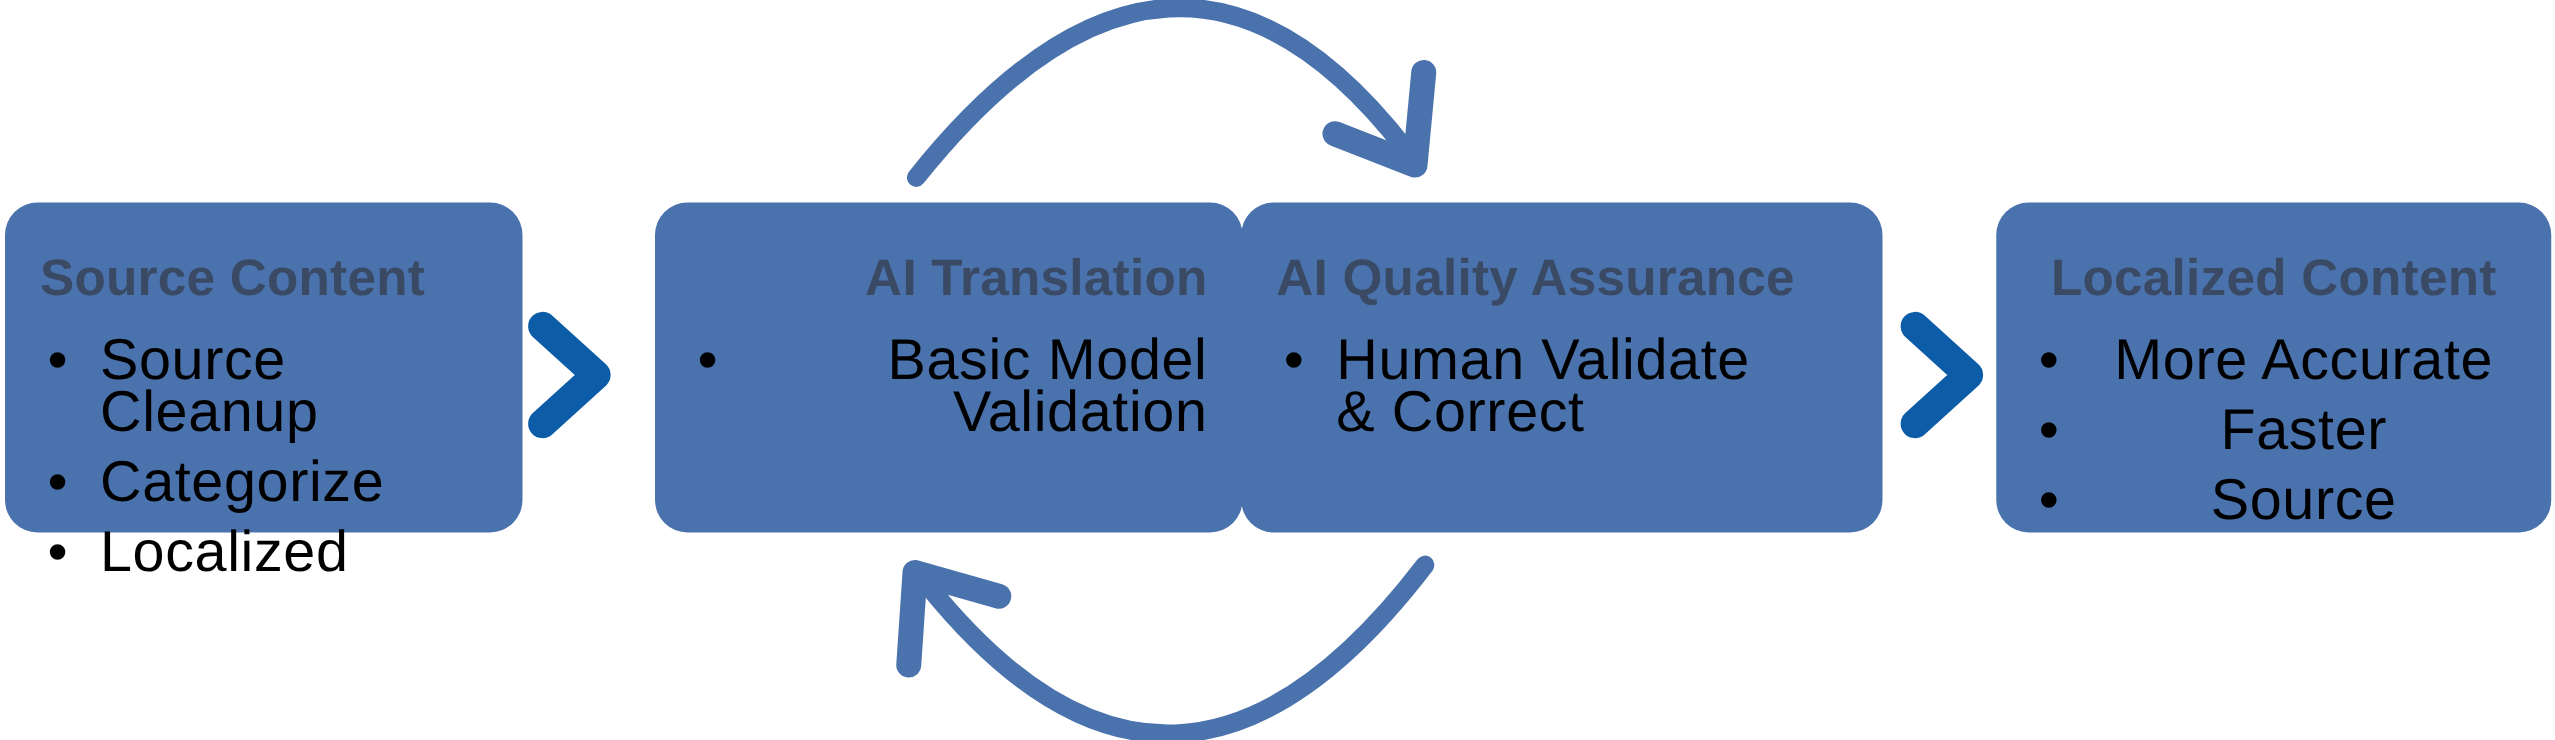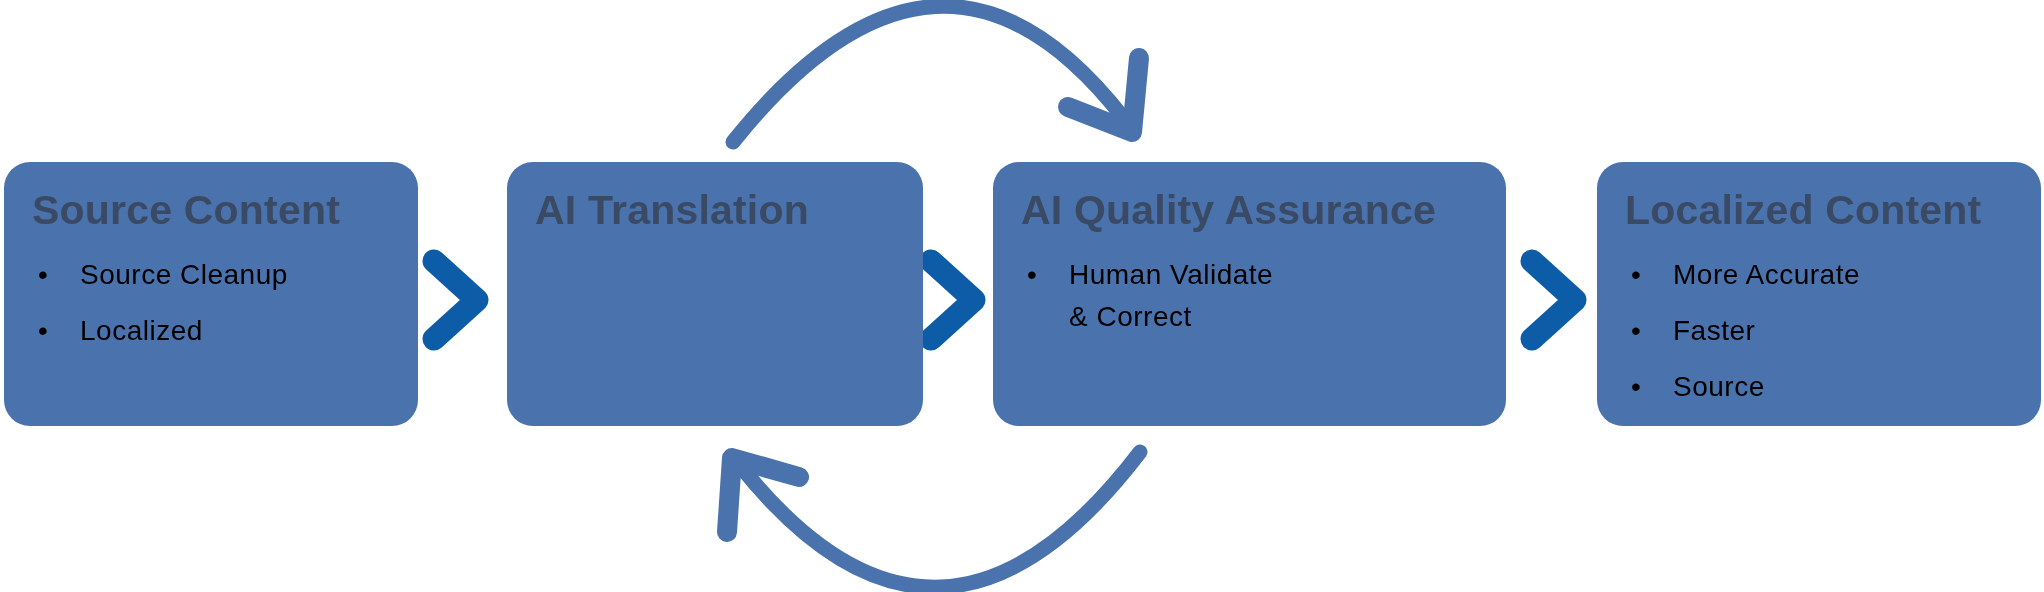--- a/index.html
+++ b/index.html
@@ -23,44 +23,44 @@
     height: 592px;
     pointer-events: none;
   }
   .stage-box {
     position: absolute;
     top: 162px;
     height: 264px;
     background: #4a72ad;
     border-radius: 26px;
     box-sizing: border-box;
-    padding: 24px 28px 14px 28px;
+    padding: 36px 28px 14px 28px;
   }
   .stage-box.box-1 { left: 4px;    width: 414px; }
-  .stage-box.box-2 { left: 507px;  width: 416px; }
+  .stage-box.box-2 { left: 524px;  width: 470px; text-align: right; }
   .stage-box.box-3 { left: 993px;  width: 513px; }
-  .stage-box.box-4 { left: 1597px; width: 444px; }
+  .stage-box.box-4 { left: 1597px; width: 444px; text-align: center; }
   .stage-title {
     color: #3a4a64;
     font-size: 41px;
     font-weight: bold;
     line-height: 48px;
     letter-spacing: 0.2px;
     white-space: nowrap;
     margin: 0 0 20px 0;
   }
   .bullet-list {
     list-style: none;
     margin: 0;
     padding: 0 0 0 6px;
   }
   .bullet-list li {
     position: relative;
     color: #000000;
-    font-size: 28px;
+    font-size: 46px;
     line-height: 42px;
     letter-spacing: 0.5px;
     padding-left: 42px;
     margin-bottom: 14px;
     white-space: pre-line;
   }
   .bullet-list li::before {
     content: "\2022";
     position: absolute;
     left: 0;
@@ -89,27 +89,30 @@
 
     <polyline points="931,261 974,300 931,339" fill="none" stroke="#0d5ca7" stroke-width="23" stroke-linecap="round" stroke-linejoin="round"></polyline>
 
     <polyline points="1532,261 1575,300 1532,339" fill="none" stroke="#0d5ca7" stroke-width="23" stroke-linecap="round" stroke-linejoin="round"></polyline>
   </svg>
 
   <div class="stage-box box-1">
     <div class="stage-title">Source Content</div>
     <ul class="bullet-list">
       <li>Source Cleanup</li>
+      <li>Categorize</li>
       <li>Localized</li>
     </ul>
   </div>
 
   <div class="stage-box box-2">
     <div class="stage-title">AI Translation</div>
     <ul class="bullet-list">
+      <li>Basic Model
+Validation</li>
     </ul>
   </div>
 
   <div class="stage-box box-3">
     <div class="stage-title">AI Quality Assurance</div>
     <ul class="bullet-list">
       <li>Human Validate
 &amp; Correct</li>
     </ul>
   </div>

